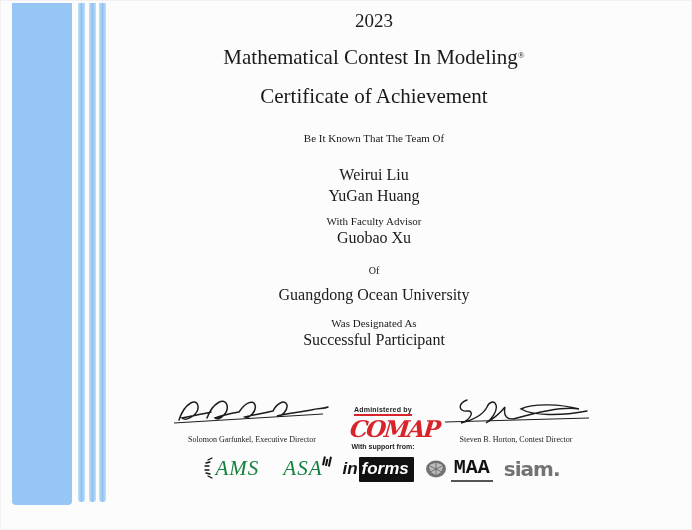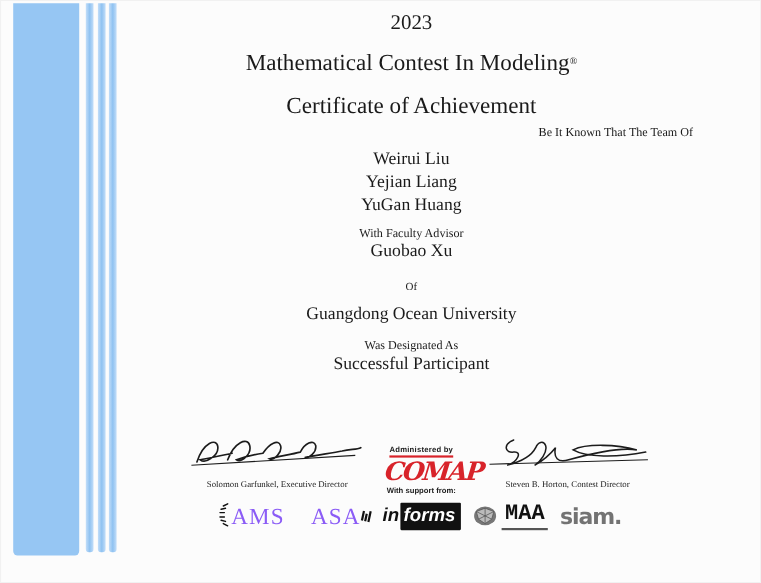--- a/index.html
+++ b/index.html
@@ -15,22 +15,22 @@
     background:linear-gradient(to right,#c3def9,#8fc2f1,#c3def9);}
   .s1{left:78px}.s2{left:89px}.s3{left:99px}
 
   
   .content{position:absolute;left:118px;top:10px;width:512px;text-align:center;}
   .year{font-size:19px;}
   .title{font-size:21px;margin-top:13px;}
   .title sup{font-size:9px;vertical-align:6px;}
   .subtitle{font-size:21px;margin-top:14px;}
   .small-label{font-size:11px;margin-top:0;}
-  .known{margin-top:6px;text-align:right;}
-  .team{margin-top:7px;font-size:16px;line-height:21px;}
+  .known{margin-top:23px;}
+  .team{margin-top:20px;font-size:16px;line-height:21px;}
   .advisor-label{margin-top:9px;}
   .advisor-name{font-size:16px;margin-top:2px;}
   .of-label{font-size:10px;margin-top:18px;}
   .institution{font-size:16px;margin-top:10px;}
   .designated-label{margin-top:13px;}
   .designation{font-size:16px;margin-top:2px;}
 
   
   .sig-block{position:absolute;text-align:center;}
   .sig-left{left:168px;top:392px;width:168px;}
@@ -41,21 +41,21 @@
   .admin-by{font-size:7px;font-weight:bold;color:#222;letter-spacing:.2px;
     border-bottom:2px solid #d8232a;display:inline-block;padding-bottom:1px;}
   .comap-logo{font-size:23px;font-weight:bold;font-style:italic;color:#d8232a;
     letter-spacing:-2px;transform:skewX(-6deg);display:inline-block;line-height:26px;
     font-family:"DejaVu Serif", serif;}
   .support-from{font-size:7px;font-weight:bold;color:#222;margin-top:1px;}
 
   
   .sponsors{position:absolute;left:118px;top:452px;width:512px;height:34px;
     display:flex;justify-content:center;align-items:center;gap:11px;padding-left:14px;box-sizing:border-box;}
-  .ams-asa{display:flex;align-items:center;font-size:21px;letter-spacing:1px;color:#8b5cf6;}
+  .ams-asa{display:flex;align-items:flex-start;font-size:21px;letter-spacing:1px;color:#15803d;font-style:italic;}
   .ams-asa .word{font-family:"Liberation Serif", serif;}
   .asa-bars{display:inline-flex;align-items:flex-end;gap:1px;margin-left:1px;transform:rotate(12deg);}
   .asa-bars i{display:block;width:2px;background:#111;}
   .asa-bars i:nth-child(1){height:9px}.asa-bars i:nth-child(2){height:7px}.asa-bars i:nth-child(3){height:10px}
   .informs{display:flex;align-items:center;font-family:"Liberation Sans", sans-serif;
     font-weight:bold;font-style:italic;font-size:17px;}
   .informs .in{color:#111;margin-right:1px;}
   .informs .forms-box{background:#111;color:#fff;padding:2px 5px 3px 3px;border-radius:1px;}
   .maa{display:flex;align-items:center;gap:4px;font-family:Liberation Mono, monospace;}
   .maa-text{font-size:20px;font-weight:bold;color:#111;letter-spacing:0;}
@@ -78,21 +78,20 @@
     <div class="year">2023</div>
     <div class="title">
       <span>Mathematical Contest In Modeling</span><sup>®</sup>
     </div>
     <div class="subtitle">Certificate of Achievement</div>
 
     <div class="small-label known">Be It Known That The Team Of</div>
 
     <div class="team">
       <div>Weirui Liu</div>
-      <div>Yejian Liang</div>
       <div>YuGan Huang</div>
     </div>
 
     <div class="small-label advisor-label">With Faculty Advisor</div>
     <div class="advisor-name">Guobao Xu</div>
 
     <div class="of-label">Of</div>
     <div class="institution">Guangdong Ocean University</div>
 
     <div class="small-label designated-label">Was Designated As</div>

